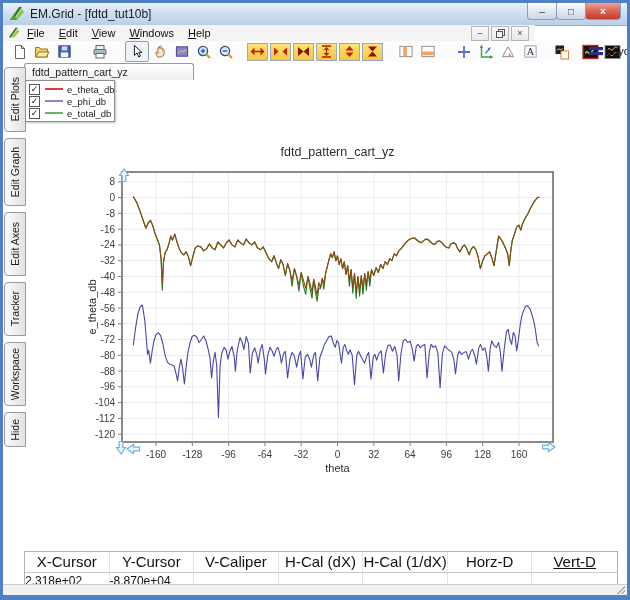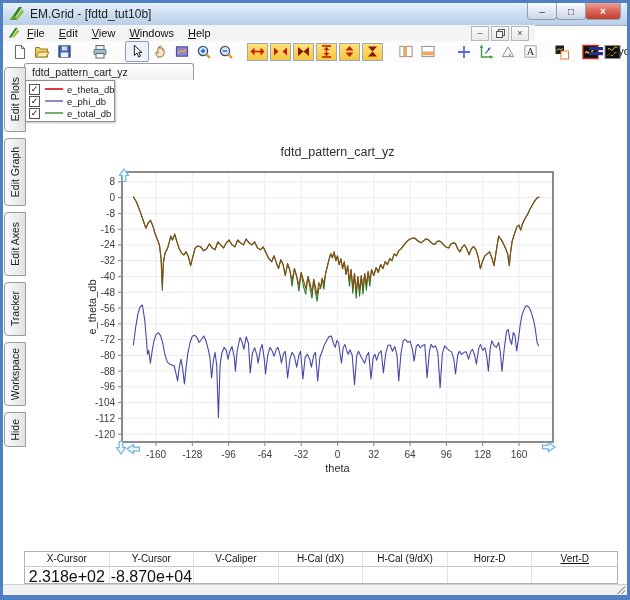--- a/index.html
+++ b/index.html
@@ -53,23 +53,23 @@
   .llabel{font-size:9.5px;color:#222;}
   
   #chart-svg{position:absolute;left:85px;top:140px;}
   #chart-svg text{font-family:"Liberation Sans",sans-serif;}
   .tick{font-size:10px;fill:#3c3c3c;}
   .ctitle{font-size:12.5px;fill:#2d2d2d;}
   .alabel{font-size:11px;fill:#2d2d2d;}
   
   .ctable{position:absolute;left:24px;top:551px;width:592px;display:grid;grid-template-columns:repeat(7,1fr);
     border:1px solid #b2b2b2;background:#fff;}
-  .cth{font-size:10px;color:#111;text-align:center;padding:1px 0 2px;border-bottom:1px solid #c9c9c9;
+  .cth{font-size:15px;color:#111;text-align:center;padding:1px 0 2px;border-bottom:1px solid #c9c9c9;
     border-right:1px solid #e2e2e2;}
-  .ctd{font-size:16px;color:#111;text-align:center;padding:1px 0 2px;border-right:1px solid #e2e2e2;height:13px;}
+  .ctd{font-size:12px;color:#111;padding:1px 0 2px;border-right:1px solid #e2e2e2;height:13px;}
   .lastcol{border-right:none;text-decoration:underline;}
   
   .statusbar{position:absolute;left:3px;top:584px;width:624px;height:10px;background:#f1f1f1;
     border-top:1px solid #cfcfcf;}
   .grip{position:absolute;right:2px;bottom:1px;width:8px;height:8px;
     background:
       linear-gradient(135deg,transparent 50%,#aaa 50%,#aaa 60%,transparent 60%,transparent 75%,#aaa 75%,#aaa 85%,transparent 85%);}
 </style>
 </head>
 <body>
@@ -418,21 +418,21 @@
       <path d="M36 314 l-4.5 -6.5 h2.7 v-6 h3.6 v6 h2.7 z" fill="#eef7fd" stroke="#6fb3e0" stroke-width="1.2"></path>
       <path d="M42 309 l6.5 -4.5 v2.7 h6 v3.6 h-6 v2.7 z" fill="#eef7fd" stroke="#6fb3e0" stroke-width="1.2"></path>
       <path d="M470 303 l-6.5 -4.5 v2.7 h-6 v3.6 h6 v2.7 z" transform="translate(0,4)" fill="#eef7fd" stroke="#6fb3e0" stroke-width="1.2"></path>
     </svg>
 
   <div class="ctable">
     <div class="cth">X-Cursor</div>
     <div class="cth">Y-Cursor</div>
     <div class="cth">V-Caliper</div>
     <div class="cth">H-Cal (dX)</div>
-    <div class="cth">H-Cal (9/dX)</div>
+    <div class="cth">H-Cal (1/dX)</div>
     <div class="cth">Horz-D</div>
     <div class="cth lastcol">Vert-D</div>
     <div class="ctd">2.318e+02</div>
     <div class="ctd">-8.870e+04</div>
     <div class="ctd"></div>
     <div class="ctd"></div>
     <div class="ctd"></div>
     <div class="ctd"></div>
     <div class="ctd lastcol"></div>
   </div>

